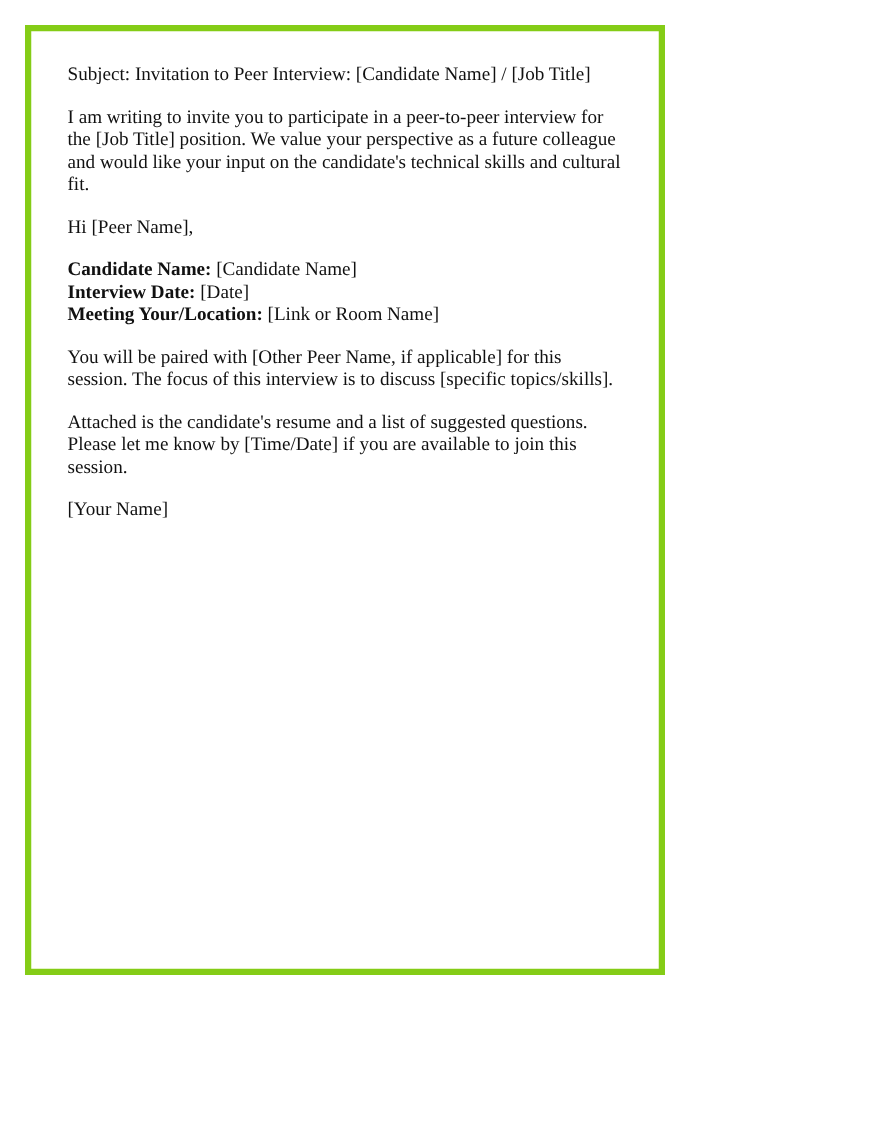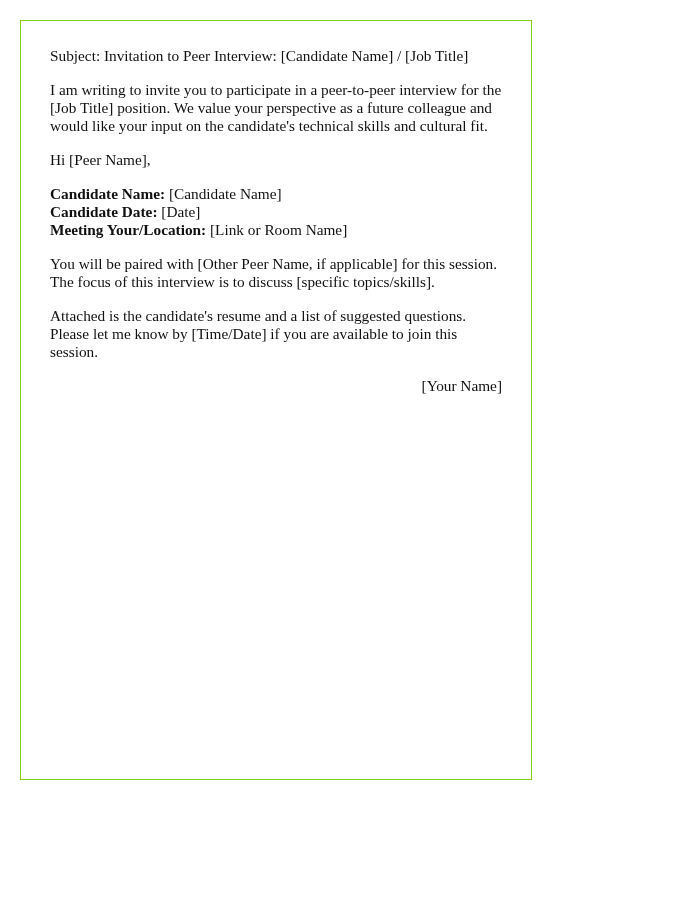--- a/index.html
+++ b/index.html
@@ -13,51 +13,50 @@
       position: relative;
       font-family: "Liberation Serif", "DejaVu Serif", serif;
       color: #111111;
     }
     .letter {
       position: absolute;
       left: 20px;
       top: 20px;
       width: 512px;
       height: 760px;
-      border: 1px solid #84cc16;
+      border: 5px solid #84cc16;
       box-sizing: border-box;
       padding: 26px 29px 20px 29px;
       font-size: 15.3px;
       line-height: 18px;
     }
     .para {
       margin: 0 0 16px 0;
     }
     .field-line {
       display: block;
     }
     .field-label {
       font-weight: bold;
     }
     .sig-line {
       display: block;
-      text-align: right;
     }
   </style>
 </head>
 <body>
 
 <div class="letter">
   <p class="para">Subject: Invitation to Peer Interview: [Candidate Name] / [Job Title]</p>
   <p class="para">I am writing to invite you to participate in a peer-to-peer interview for the [Job Title] position. We value your perspective as a future colleague and would like your input on the candidate's technical skills and cultural fit.</p>
   <p class="para">Hi [Peer Name],</p>
 
   <div class="para">
     <span class="field-line"><span class="field-label">Candidate Name:</span><span> [Candidate Name]</span></span>
-    <span class="field-line"><span class="field-label">Candidate Date:</span><span> [Date]</span></span>
+    <span class="field-line"><span class="field-label">Interview Date:</span><span> [Date]</span></span>
     <span class="field-line"><span class="field-label">Meeting Your/Location:</span><span> [Link or Room Name]</span></span>
   </div>
 
   <p class="para">You will be paired with [Other Peer Name, if applicable] for this session. The focus of this interview is to discuss [specific topics/skills].</p>
   <p class="para">Attached is the candidate's resume and a list of suggested questions. Please let me know by [Time/Date] if you are available to join this session.</p>
 
   <div class="para">
     <span class="sig-line">[Your Name]</span>
   </div>
 </div>

